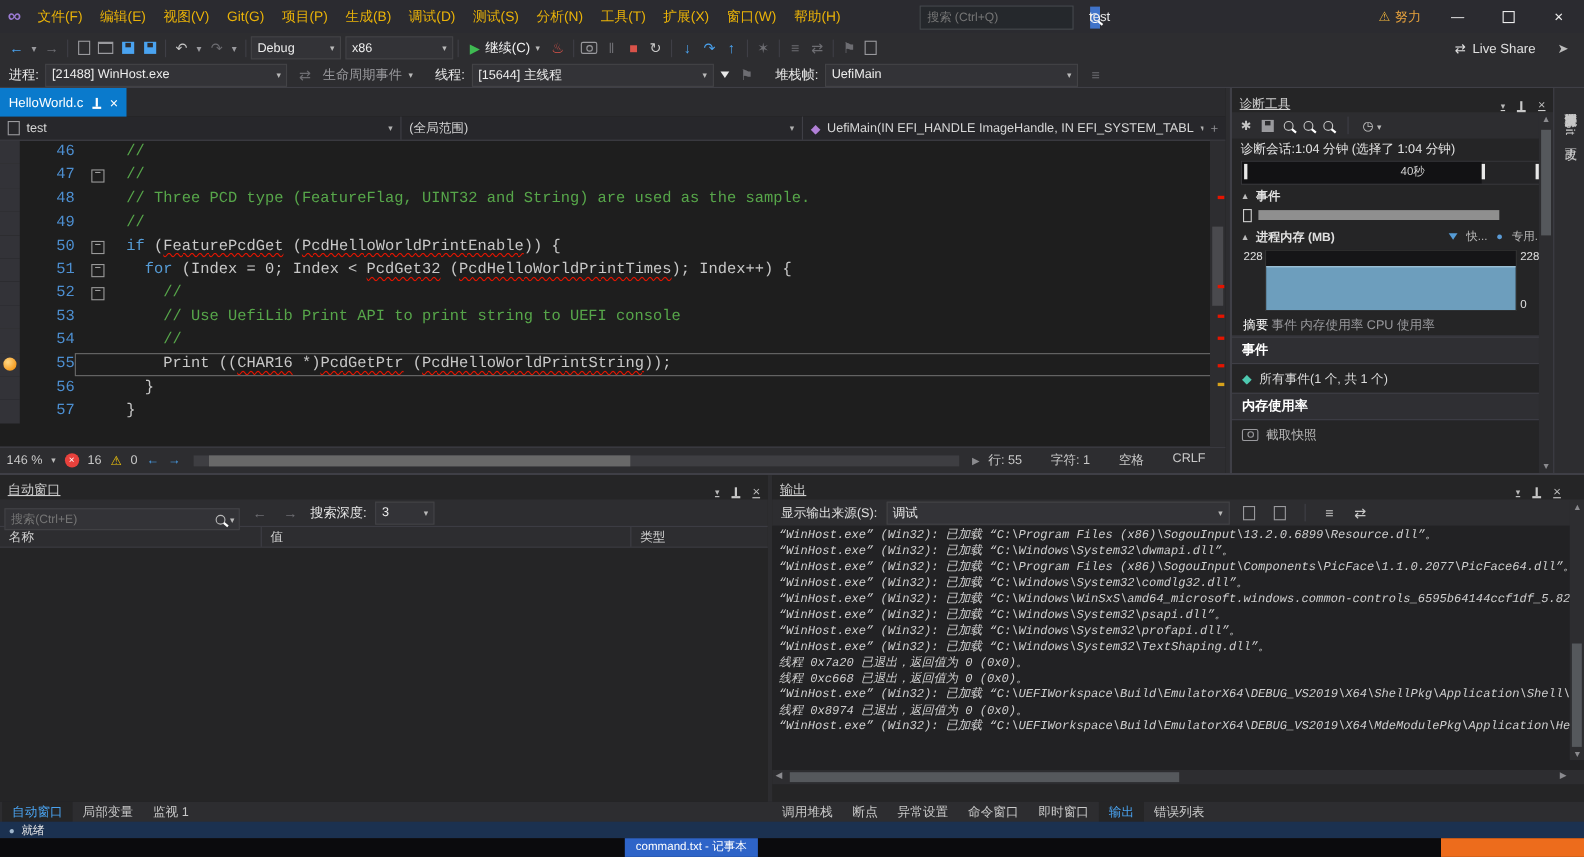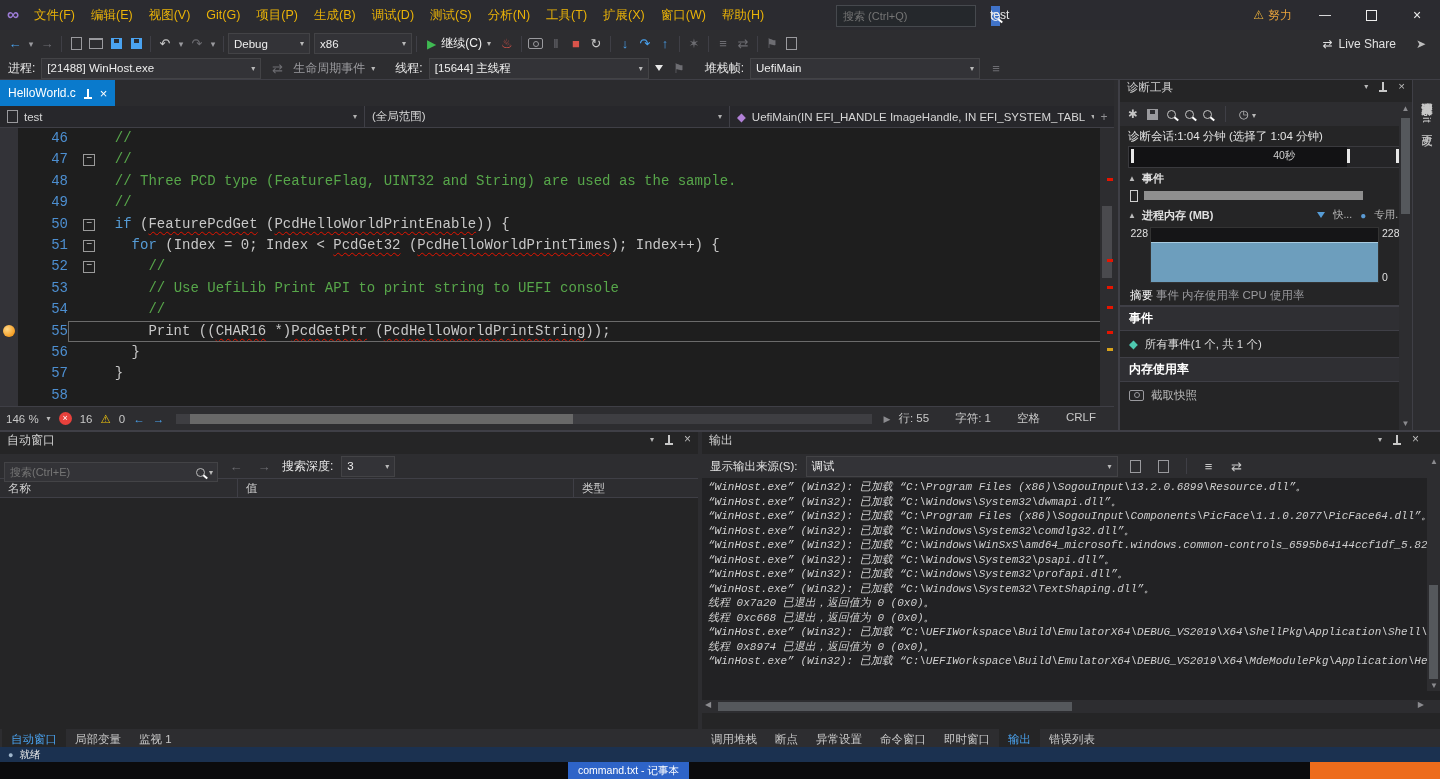--- a/index.html
+++ b/index.html
@@ -67,21 +67,21 @@
   #vscroll .thumb{position:absolute;left:2px;width:10px;top:28%;height:26%;background:#4a4a4e;}
   .mark{position:absolute;right:1px;width:6px;height:3px;background:#e51400;}
   
   #edstatus{height:24px;background:#2d2d30;border-top:1px solid #3f3f46;display:flex;align-items:center;font-size:11.5px;color:#c8c8c8;gap:8px;padding:0 6px;box-sizing:border-box;}
   .i-err{width:13px;height:13px;border-radius:50%;background:#e8413c;color:#fff;font-size:9px;line-height:13px;text-align:center;display:inline-block;}
   #hscroll{flex:1;height:10px;background:#3e3e42;position:relative;margin:0 4px;}
   #hscroll .thumb{position:absolute;left:2%;width:55%;top:0;height:10px;background:#686868;}
   #edstatus .right{display:flex;gap:26px;margin-right:12px;}
   
   #diag{position:absolute;left:1118px;top:0;width:294px;height:350px;background:#252526;border-left:2px solid #3f3f46;box-sizing:border-box;font-size:11.5px;}
-  .panhead{height:22px;display:flex;align-items:flex-start;padding:0 7px;color:#cfcfcf;background:#252526;}
+  .panhead{height:22px;display:flex;align-items:flex-end;padding:0 7px;color:#cfcfcf;background:#252526;text-decoration:underline;}
   .panhead .hicons{margin-left:auto;display:flex;align-items:center;gap:10px;color:#bdbdbd;}
   #diagtools{height:24px;display:flex;align-items:center;gap:9px;padding:0 8px;background:#2d2d30;color:#c5c5c5;}
   #diagsession{height:20px;line-height:20px;padding:0 8px;color:#e3e3e3;}
   #timeline{height:20px;margin:0 10px 0 8px;background:#121214;border:1px solid #3a3a3e;position:relative;}
   #timeline .tick{position:absolute;left:53%;top:2px;color:#cfcfcf;font-size:10.5px;}
   .handle{position:absolute;top:2px;width:3px;height:14px;background:#e8e8e8;}
   #timeline .selzone{position:absolute;left:80%;right:0;top:0;bottom:0;background:rgba(255,255,255,.08);}
   .secthead{height:20px;display:flex;align-items:center;gap:6px;padding:0 8px;color:#e0e0e0;font-weight:bold;font-size:11px;}
   .exp{font-size:8px;color:#bbb;}
   #evttrack{height:15px;margin:0 10px 2px 8px;position:relative;}
@@ -368,26 +368,20 @@
           <div class="cln">56</div>
           <div class="clf"></div>
           <div class="clc"><span>    }</span></div>
         </div>
         <div class="cl">
           <div class="clm"></div>
           <div class="cln">57</div>
           <div class="clf"></div>
           <div class="clc"><span>  }</span></div>
         </div>
-        <div class="cl">
-          <div class="clm"></div>
-          <div class="cln">58</div>
-          <div class="clf"></div>
-          <div class="clc"><span></span></div>
-        </div>
       </div>
     <div id="edstatus">
       <span>146 %</span>
         <span class="car">▾</span>
       <span class="i-err">×</span>
       <span>16</span>
       <span style="color:#f2c60c;">⚠</span>
       <span>0</span>
       <span class="blue">←</span>
       <span class="blue">→</span>

